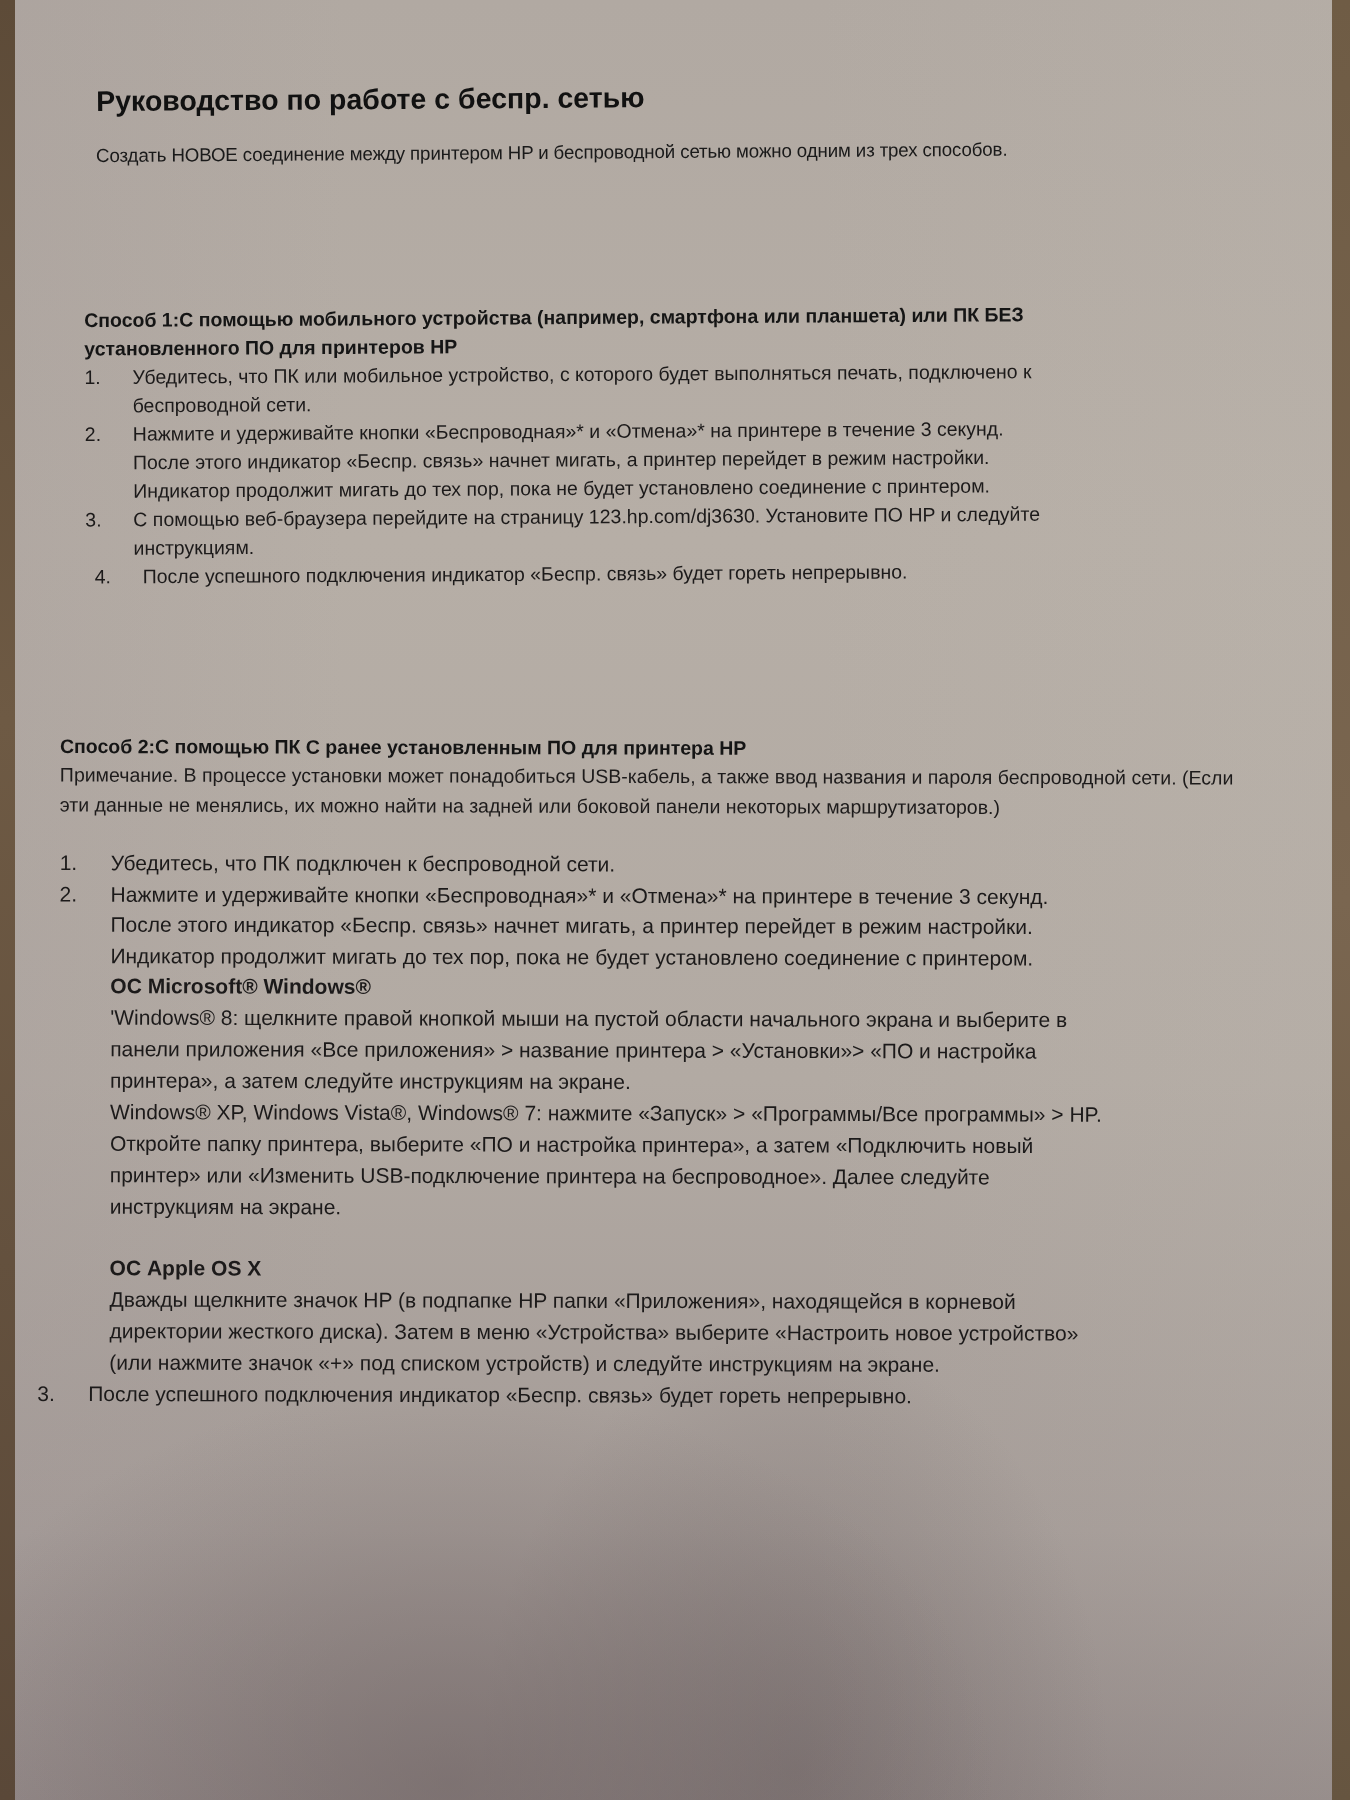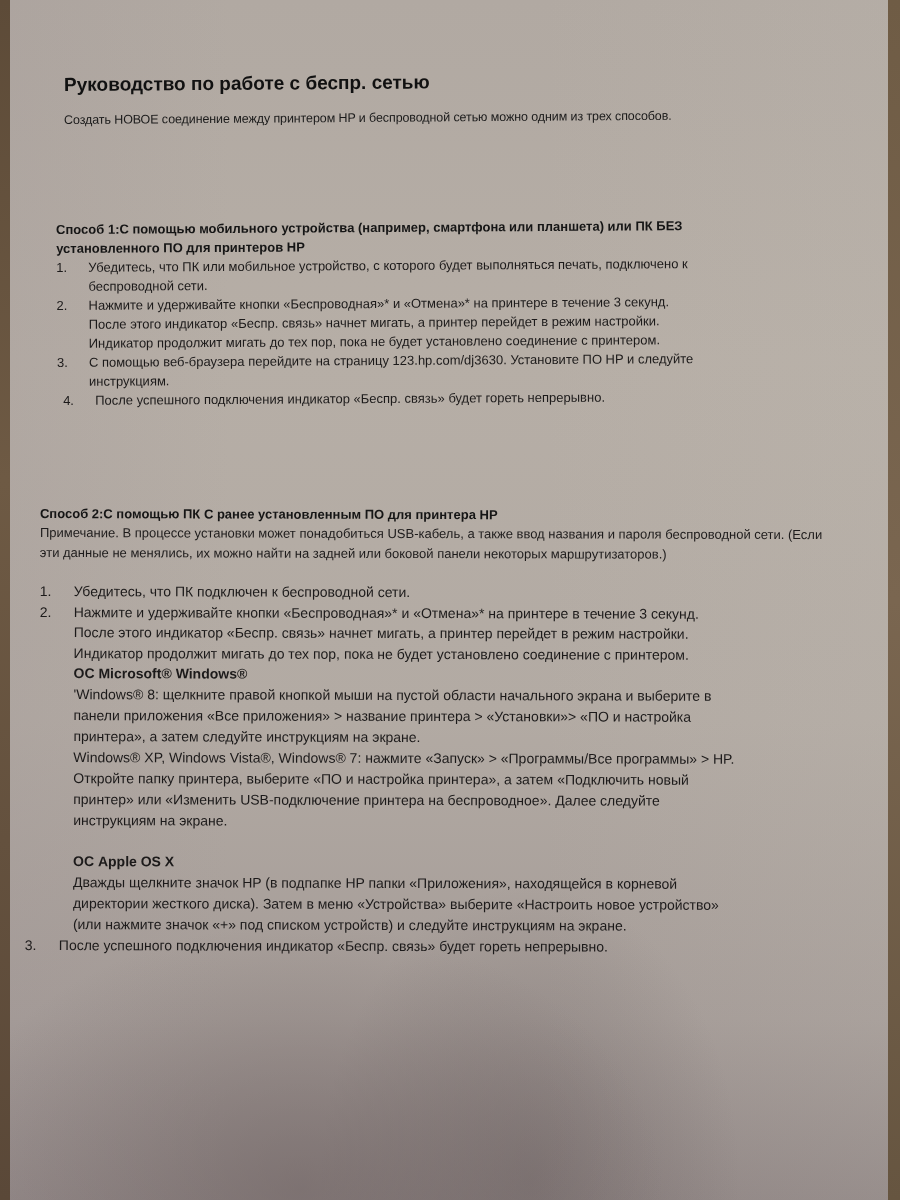--- a/index.html
+++ b/index.html
@@ -18,21 +18,21 @@
       background: linear-gradient(180deg, #6f5c45 0%, #7a6650 50%, #665540 100%);
     }
     .paper {
       position: absolute; left: 10px; top: 0; width: 880px; height: 1200px;
       background:
         radial-gradient(ellipse 520px 380px at 290px 1190px, rgba(110,98,98,0.55), rgba(110,98,98,0) 70%),
         radial-gradient(ellipse 300px 420px at 520px 1180px, rgba(105,95,95,0.45), rgba(105,95,95,0) 70%),
         linear-gradient(90deg, rgba(160,150,150,0.25) 0%, rgba(160,150,150,0.0) 25%, rgba(0,0,0,0) 60%, rgba(200,195,185,0.15) 100%),
         linear-gradient(180deg, #b1a9a2 0%, #b6aea6 30%, #b2aaa3 60%, #a49b97 85%, #8f8584 100%);
     }
-    .content { position: absolute; left: 0; top: 16px; width: 900px; height: 1148px; }
+    .content { position: absolute; left: 0; top: 0; width: 900px; height: 1148px; }
     .title {
       position: absolute; left: 64px; top: 58px;
       font-size: 19px; font-weight: bold; color: #111;
       transform: rotate(-0.4deg); transform-origin: left top;
     }
     .intro {
       position: absolute; left: 64px; top: 97px;
       font-size: 12.5px; color: #1a1a1a; letter-spacing: -0.1px;
       transform: rotate(-0.4deg); transform-origin: left top;
     }

